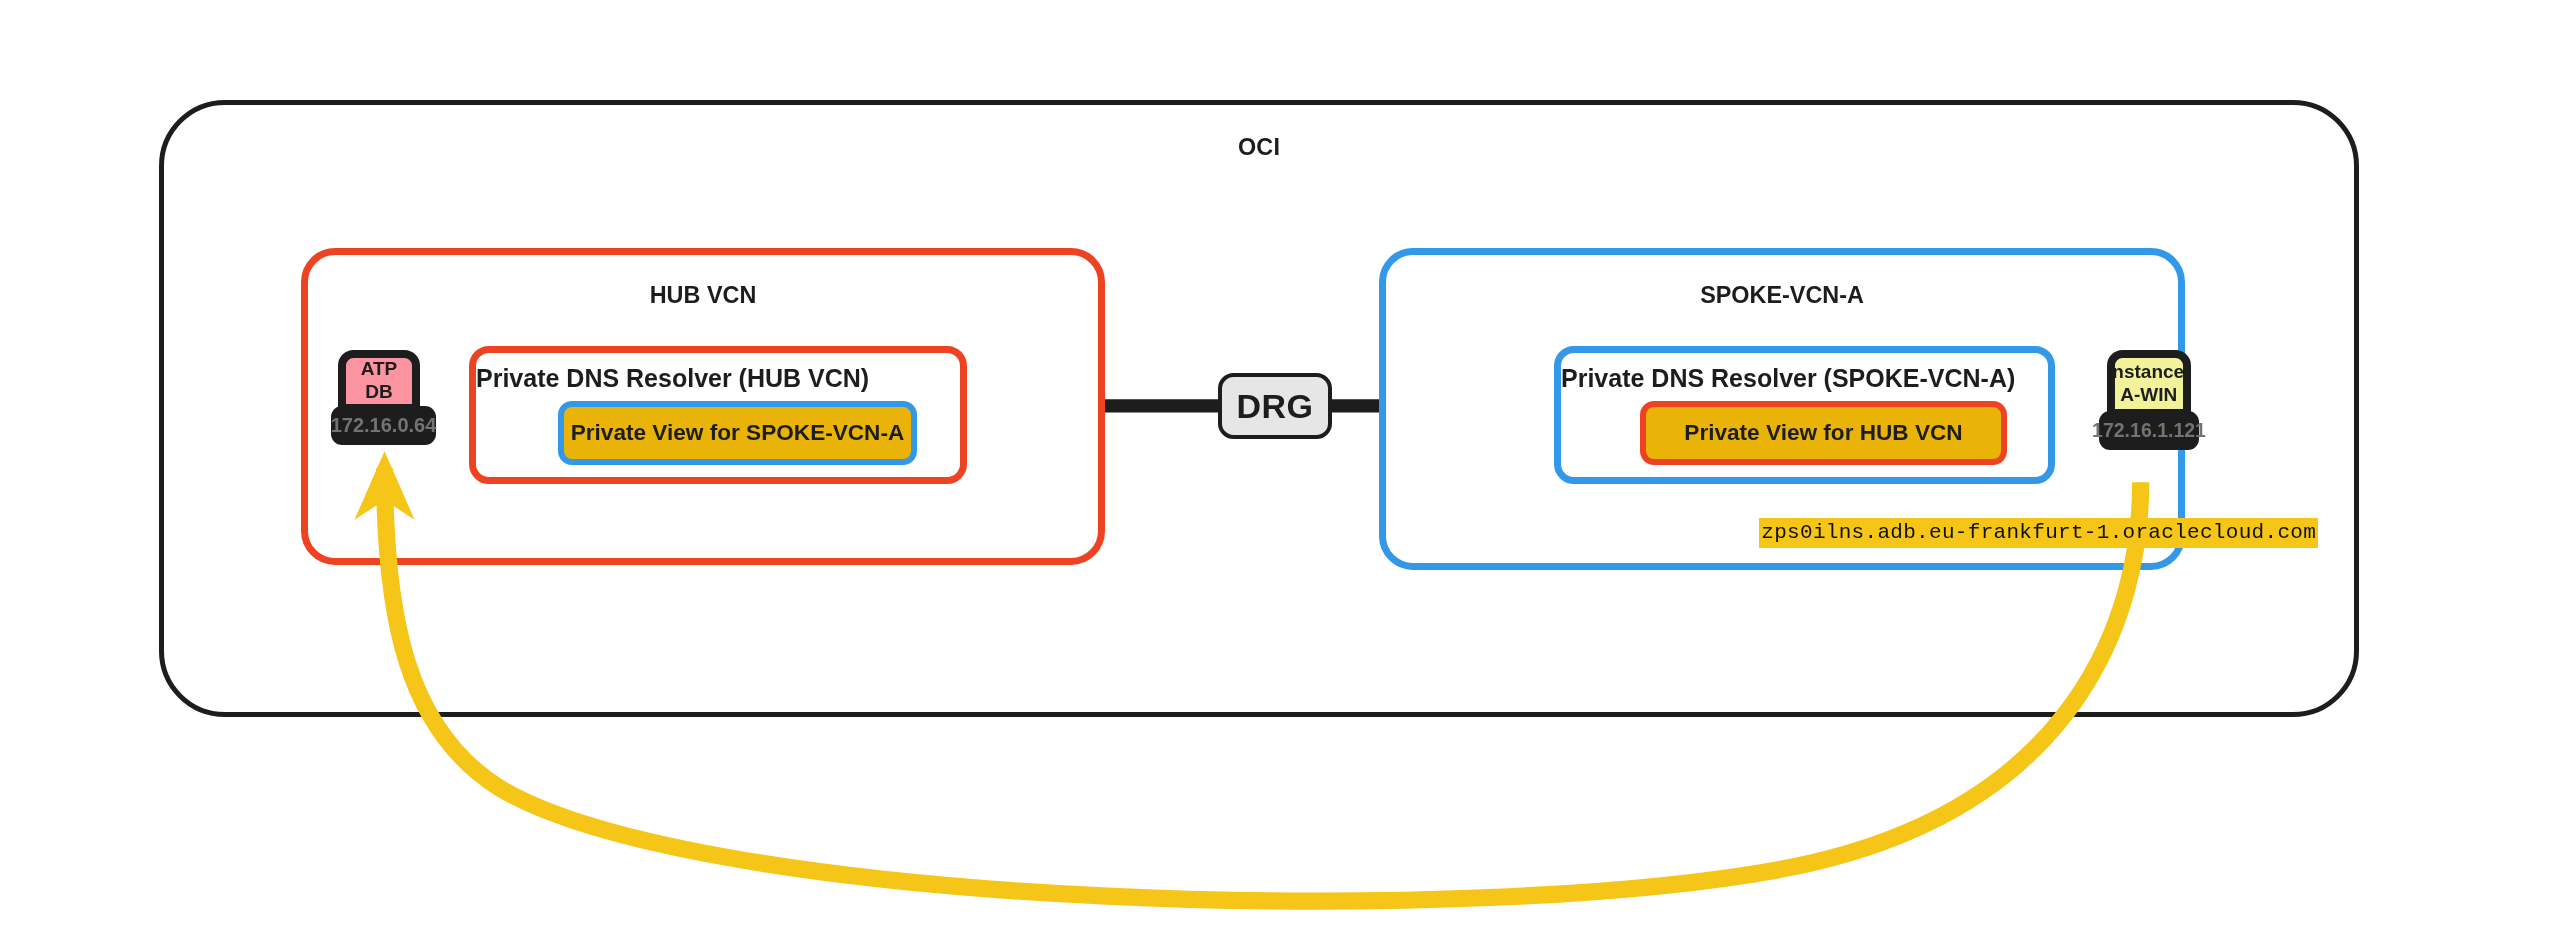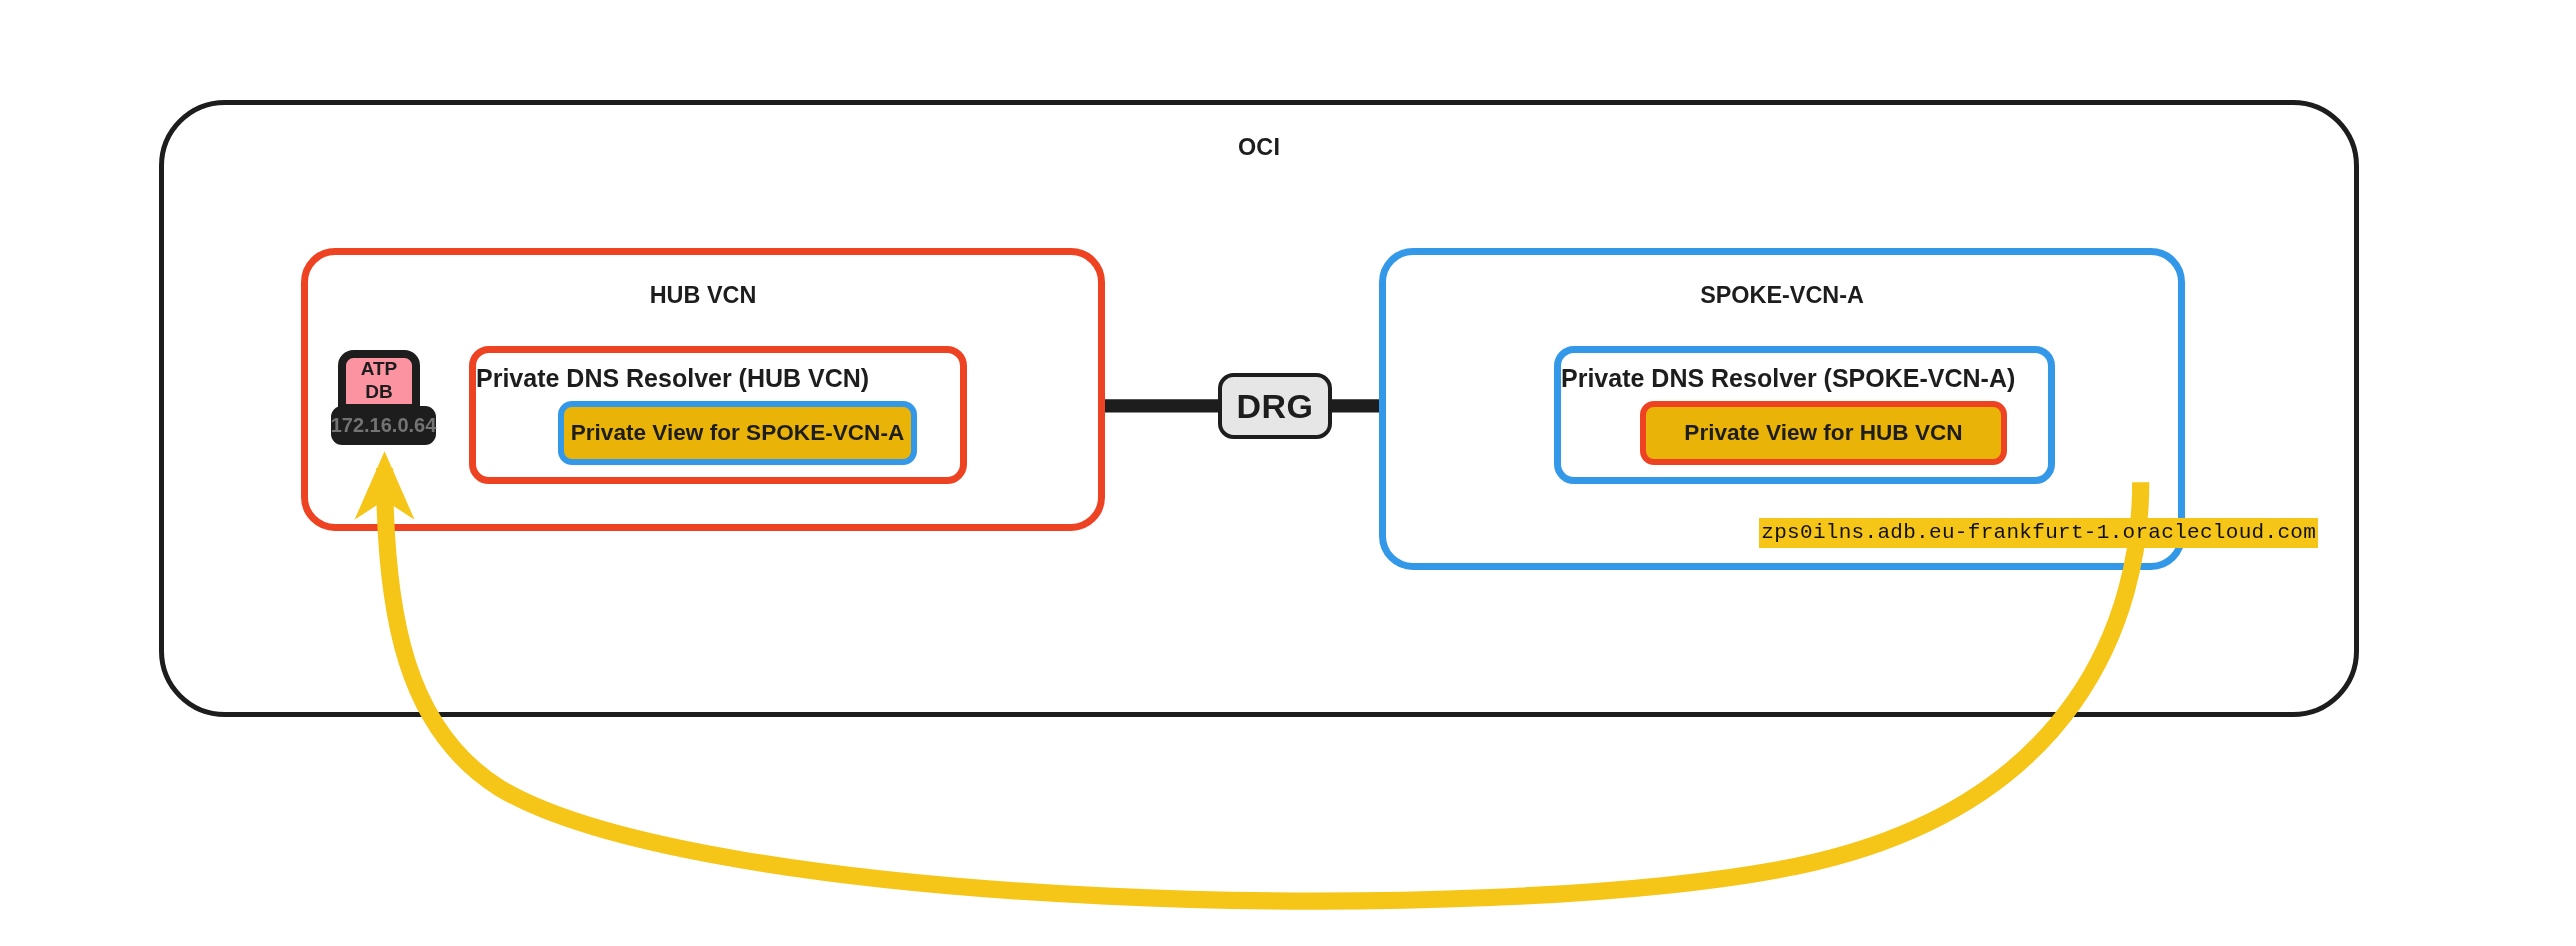--- a/index.html
+++ b/index.html
@@ -49,21 +49,21 @@
   
   .vcn-box {
     box-sizing: border-box;
     border-width: 7px;
     border-style: solid;
     border-radius: 34px;
     background: transparent;
   }
   #hub-vcn-box {
     left: 301px; top: 248px;
-    width: 804px; height: 283px;
+    width: 804px; height: 317px;
     border-color: #ee4322;
   }
   #spoke-vcn-box {
     left: 1379px; top: 248px;
     width: 806px; height: 322px;
     border-color: #3498e8;
   }
   .vcn-title {
     position: absolute;
     top: 26.5px; left: 0; right: 0;
@@ -255,20 +255,26 @@
     <div class="vcn-title">SPOKE-VCN-A</div>
   </div>
 
   <div class="abs resolver-box" id="spoke-resolver-box">
     <div class="resolver-title">Private DNS Resolver (SPOKE-VCN-A)</div>
     <div class="view-box" id="spoke-private-view">
       <span class="view-label">Private View for HUB VCN</span>
     </div>
   </div>
 
+  <div class="node" id="instance-node">
+    <div class="node-body">
+      <span class="node-body-text"><span>instance-</span><br><span>A-WIN</span></span>
+    </div>
+    <div class="node-ip">172.16.1.121</div>
+  </div>
 
   <div class="abs" id="drg-box">
     <span id="drg-label">DRG</span>
   </div>
 
   <svg class="layer" viewBox="0 0 3299 1212" width="2576" height="946">
     <defs>
       <marker id="arrowhead-yellow" markerWidth="4.2" markerHeight="3.6" refX="3.1" refY="1.8" orient="auto" markerUnits="strokeWidth">
         <path d="M 0.1 0.05 L 4.1 1.8 L 0.1 3.55 L 1.25 1.8 Z" fill="#f5c518"></path>
       </marker>

